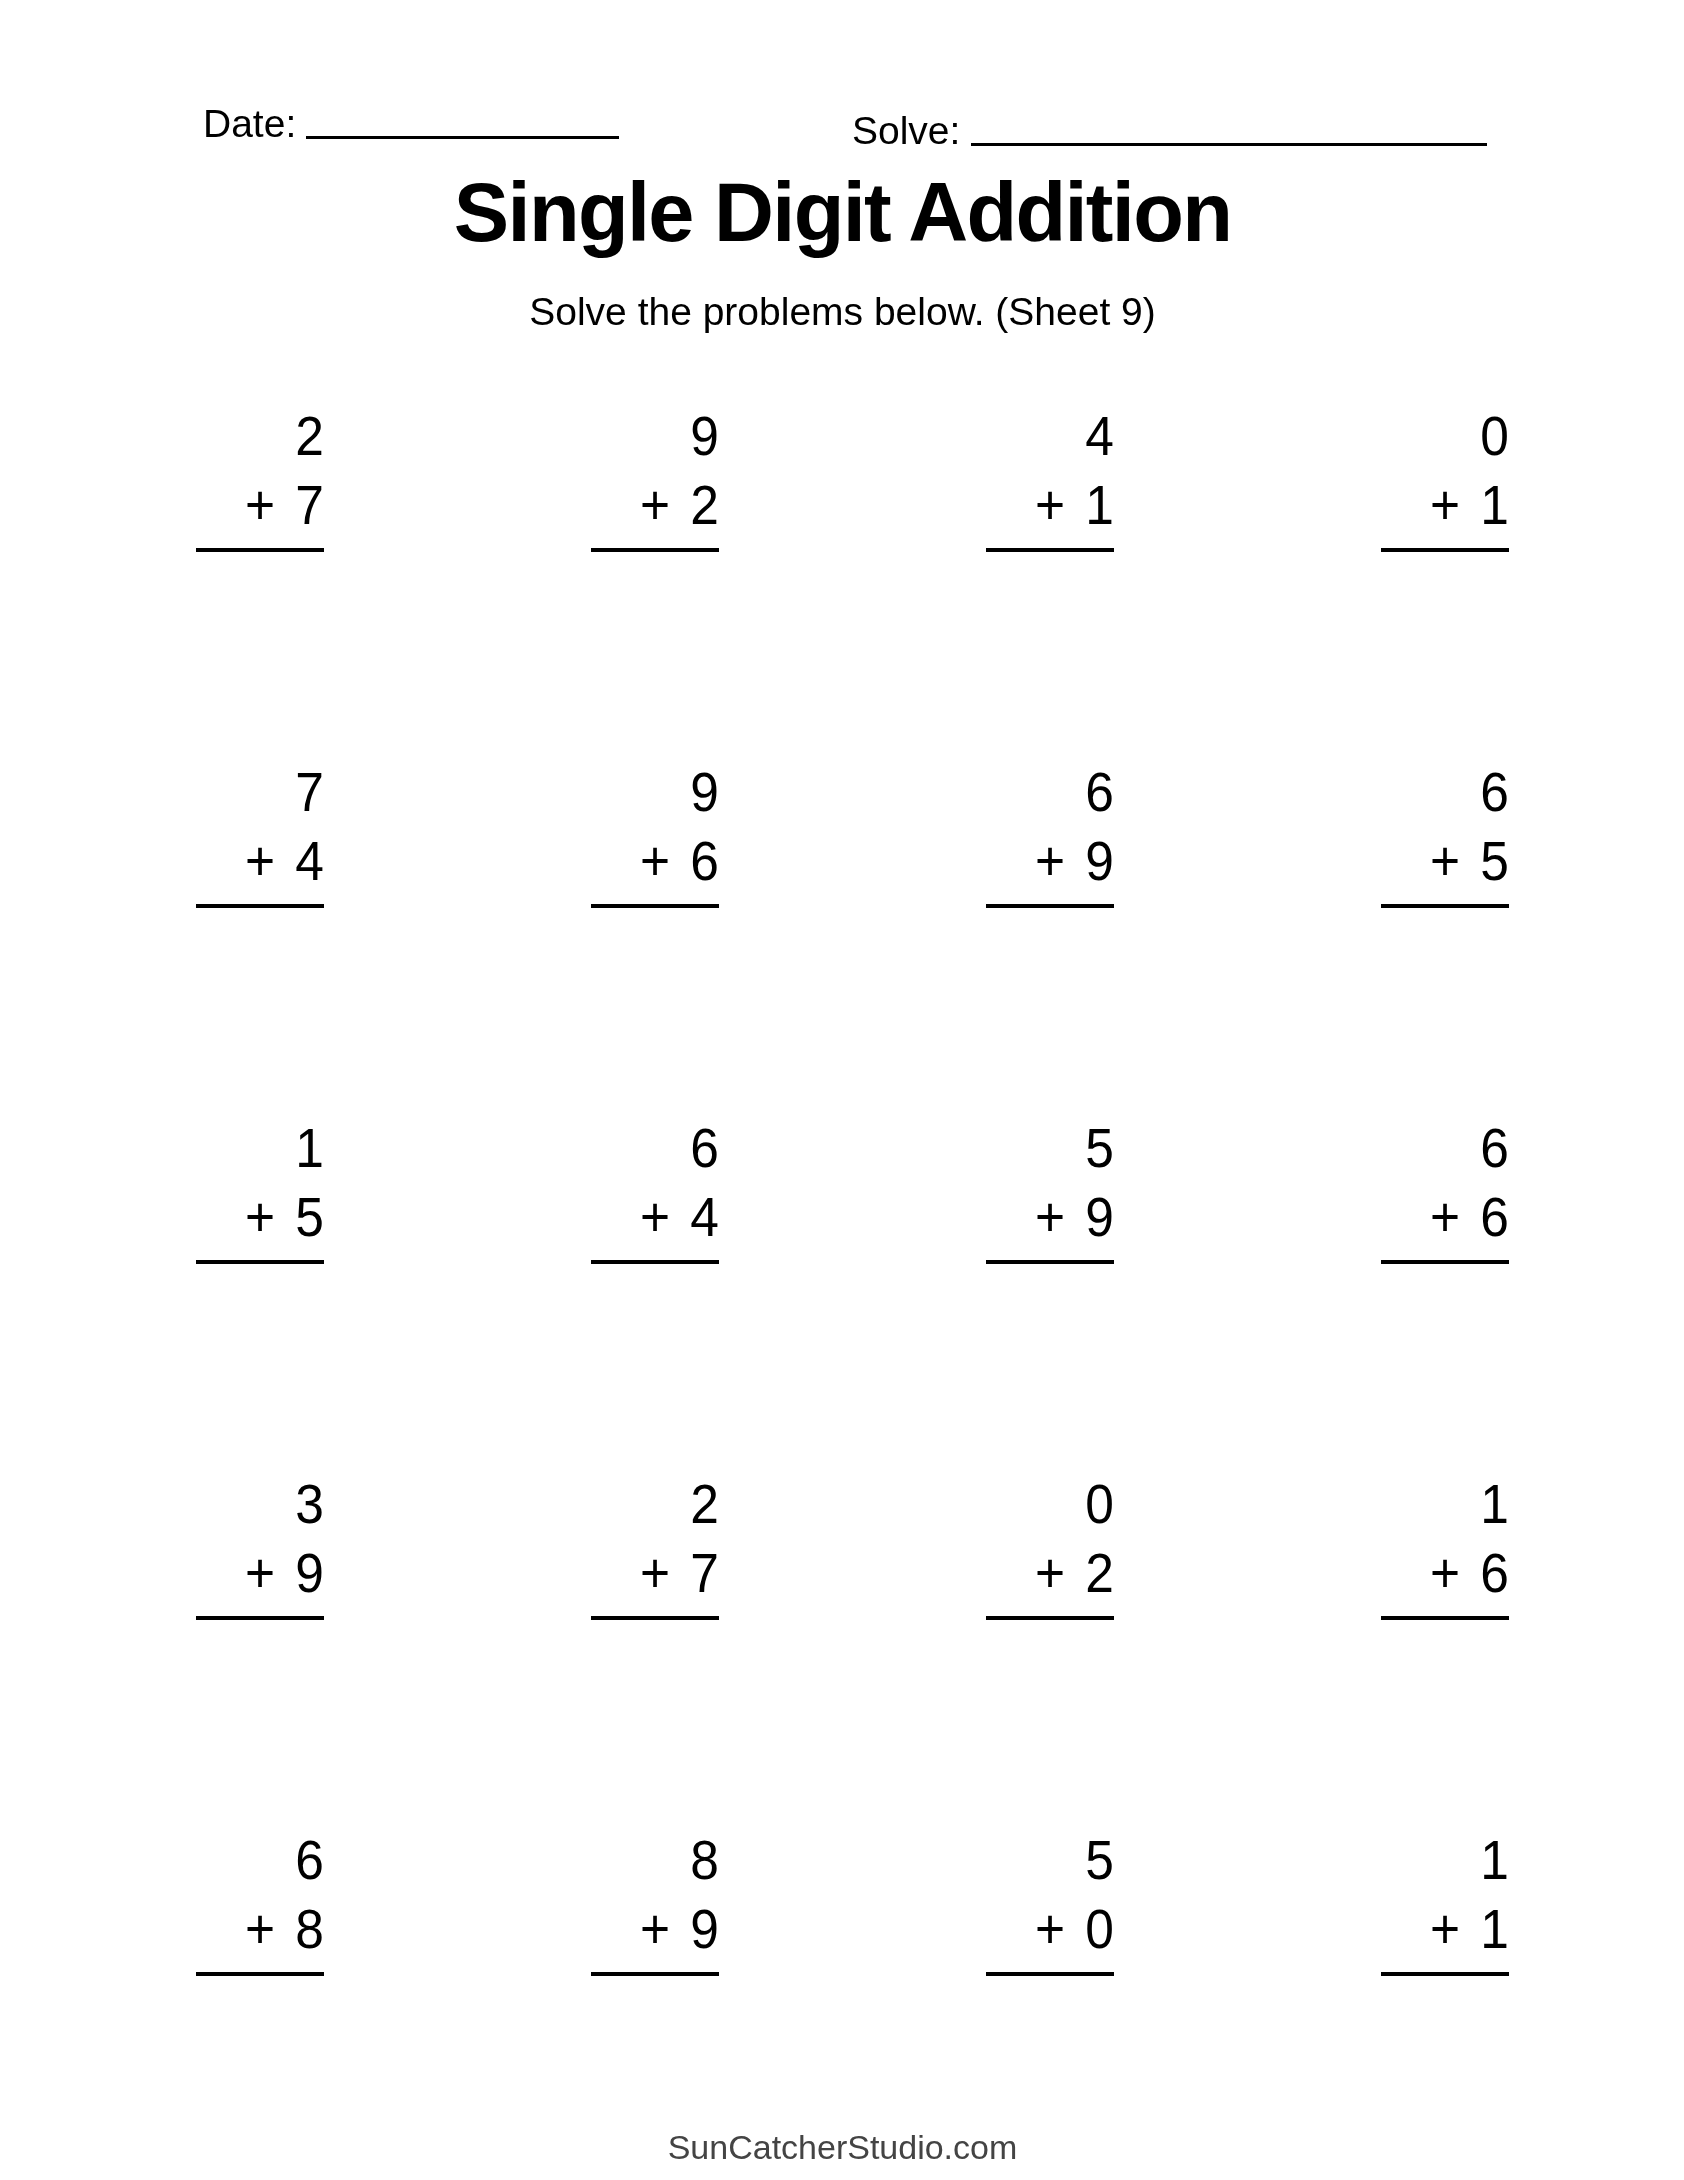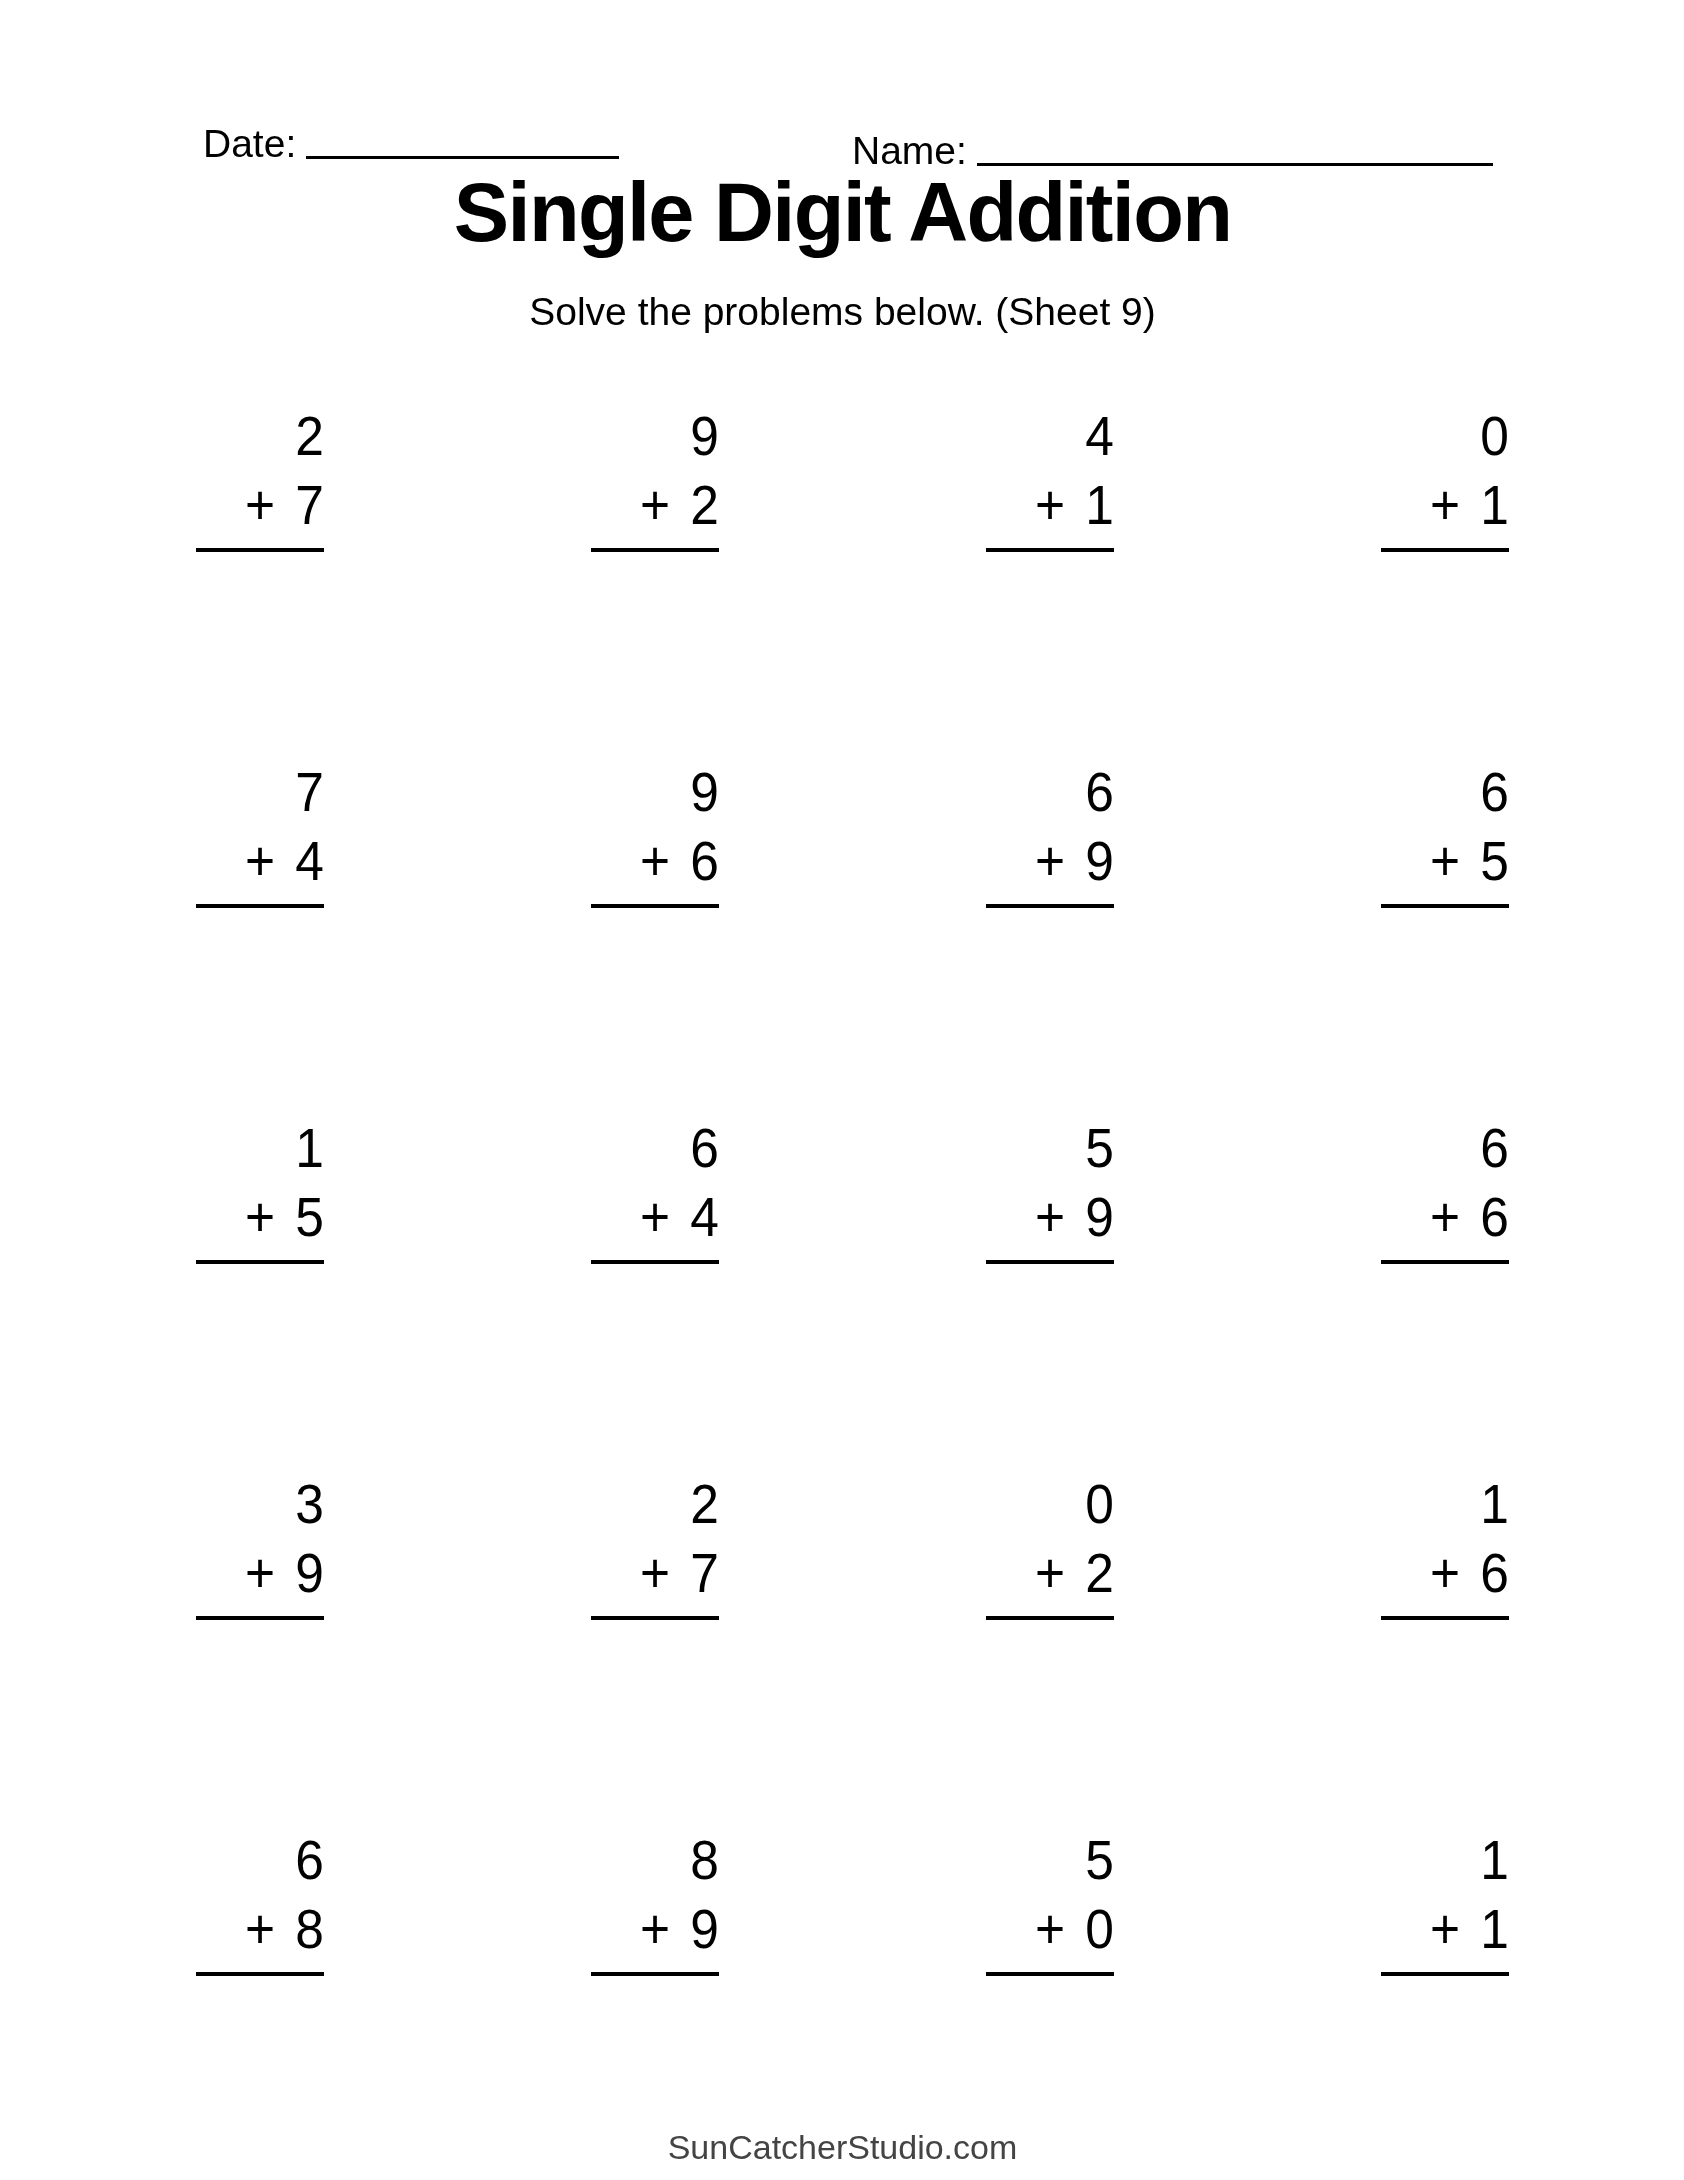--- a/index.html
+++ b/index.html
@@ -7,21 +7,21 @@
     width:1685px; height:2181px;
     background:#ffffff; color:#000;
     font-family:"Liberation Sans", sans-serif;
     position:relative; overflow:hidden;
   }
 
   
   .header-field { position:absolute; display:flex; align-items:flex-end; font-size:39px; line-height:1; }
   #date-field { left:203px; top:104px; }
   #name-field { left:852px; top:111px; }
-  .field-label { display:inline-block;margin-top:20px; }
+  .field-label { display:inline-block; }
   .blank-line { border-bottom:3.4px solid #000; margin-left:10.2px; margin-bottom:4.3px; height:0; }
   #date-line { width:313px; }
   #name-line { width:516px; }
 
   
   .title {
     position:absolute; top:165px; left:0; width:100%;
     text-align:center; font-size:83px; font-weight:bold; letter-spacing:-1.7px;
   }
   .subtitle {
@@ -55,21 +55,21 @@
 </style>
 </head>
 <body>
 
 <div class="header-field" id="date-field">
   <span class="field-label">Date:</span>
   <div class="blank-line" id="date-line"></div>
 </div>
 
 <div class="header-field" id="name-field">
-  <span class="field-label">Name:</span>
+  <span class="field-label">Solve:</span>
   <div class="blank-line" id="name-line"></div>
 </div>
 
 <div class="title">Single Digit Addition</div>
 <div class="subtitle">Solve the problems below. (Sheet 9)</div>
 
 <div class="problems-grid">
 
   <div class="problem">
     <div class="top-num">2</div>

